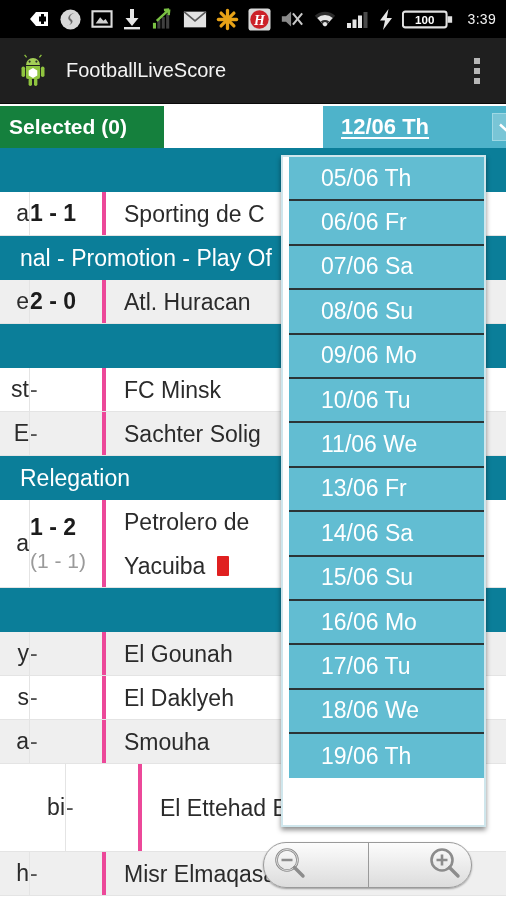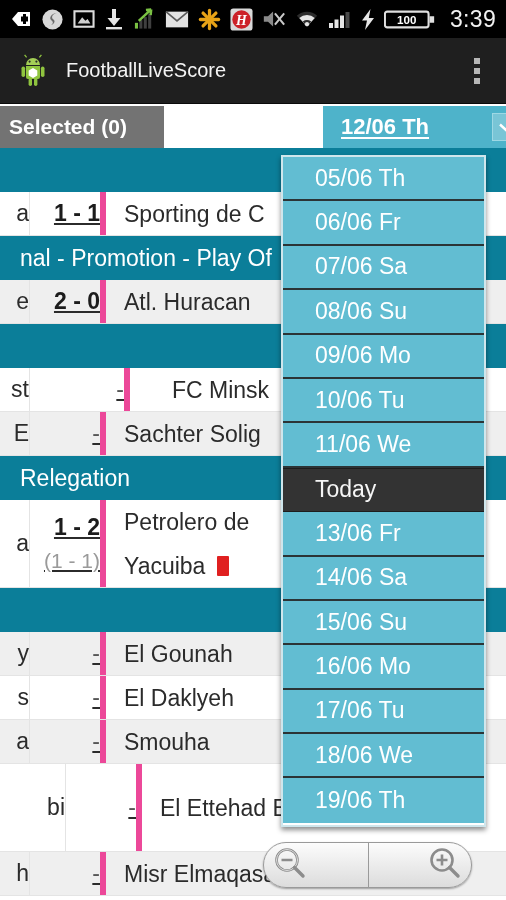--- a/index.html
+++ b/index.html
@@ -14,21 +14,21 @@
   
   .statusbar {
     position: absolute; top: 0; left: 0; width: 506px; height: 38px;
     background: #000000;
     display: flex; align-items: center; justify-content: flex-end;
     padding: 0 10px 0 12px; gap: 9px;
   }
   .sicon { display: flex; align-items: center; justify-content: center;
            height: 24px; flex: none; }
   .status-clock {
-    color: #f2f2f2; font-size: 23px; letter-spacing: .3px;
+    color: #f2f2f2; font-size: 14px; letter-spacing: .3px;
     margin-left: 5px; font-family: "Liberation Sans", sans-serif;
   }
 
   
   .actionbar {
     position: absolute; top: 38px; left: 0; width: 506px; height: 66px;
     background: #1f1f1f;
     border-bottom: 1px solid #0a0a0a;
     display: flex; align-items: center; padding: 0 14px 0 16px;
   }
@@ -45,21 +45,21 @@
   }
   .overflow-btn i { display:block; width:6px; height:6px; background:#b6b6b6; }
 
   
   .toolbar {
     position: absolute; top: 104px; left: 0; width: 506px; height: 44px;
     background: #ffffff;
   }
   .selected-chip {
     position: absolute; left: 0; top: 2px; width: 164px; height: 42px;
-    background: #737373; color: #ffffff;
+    background: #15803d; color: #ffffff;
     display: flex; align-items: center; padding-left: 9px;
     font-size: 21px; font-weight: bold;
   }
   .spinner-header {
     position: absolute; left: 281px; top: 2px; width: 205px; height: 42px;
     background: #4eb3ca; color: #ffffff;
     display: flex; align-items: center; padding: 0 8px 0 18px; margin-left: 42px;
   }
   .spinner-label {
     font-size: 22px; font-weight: bold; text-decoration: underline;
@@ -88,23 +88,22 @@
     white-space: nowrap; overflow: hidden;
   }
   .match-row.alt { background: #efefef; }
   .cell-home {
     width: 30px; flex: none; display: flex; align-items: center;
     justify-content: flex-end; font-size: 23px; overflow: hidden;
     border-right: 1px solid #e4e4e4;
   }
   .cell-score {
     width: 76px; flex: none; display: flex; flex-direction: column;
-    align-items: flex-end; justify-content: center;
-    border-right: 6px solid #ec4899;
-    text-decoration: underline;
+    align-items: flex-start; justify-content: center;
+    border-right: 4px solid #ec4899;
   }
   .score-main { font-size: 23px; font-weight: bold; color: #1c1c1c; }
   .score-main.plain { font-weight: normal; color: #555; }
   .score-agg { font-size: 21px; color: #9a9a9a; margin-top: 8px; }
   .cell-away {
     flex: 1 1 auto; display: flex; flex-direction: column;
     justify-content: center; padding-left: 18px; overflow: hidden;
   }
   .away-line { font-size: 23px; line-height: 44px; display: flex; align-items: center; }
   .card-red {
@@ -119,20 +118,21 @@
     background: #ffffff;
     border: 2px solid #cfe6ec;
     box-shadow: 0 3px 5px rgba(0,0,0,.45);
     overflow: hidden;
   }
   .dd-item {
     height: 44.4px; background: #62bdd2; color: #ffffff;
     display: flex; align-items: center; padding-left: 32px;
     font-size: 23px; border-bottom: 2px solid #2b3436;
     white-space: nowrap;
+    margin-left: 6px;
   }
   .dd-item.today {
     background: #333333; border-top: 1px solid #1d1d1d;
     border-bottom: 1px solid #1d1d1d; color: #f5f5f5;
   }
   .dd-item:last-child { border-bottom: none; }
 
   
   .zoom-controls {
     position: absolute; left: 263px; top: 842px;
@@ -315,21 +315,21 @@
         <div class="cell-score">
           <div class="score-main">2 - 0</div>
         </div>
         <div class="cell-away">
           <div class="away-line">Atl. Huracan</div>
         </div>
       </div>
       <div class="league-row">
         <span></span>
       </div>
-      <div class="match-row" style="height: 44px; gap: 24px;">
+      <div class="match-row" style="height: 44px;">
         <div class="cell-home">st</div>
         <div class="cell-score">
           <div class="score-main plain">-</div>
         </div>
         <div class="cell-away">
           <div class="away-line">FC Minsk</div>
         </div>
       </div>
       <div class="match-row alt" style="height: 44px;">
         <div class="cell-home">E</div>
@@ -418,23 +418,20 @@
         <span>08/06 Su</span>
       </div>
       <div class="dd-item">
         <span>09/06 Mo</span>
       </div>
       <div class="dd-item">
         <span>10/06 Tu</span>
       </div>
       <div class="dd-item">
         <span>11/06 We</span>
-      </div>
-      <div class="dd-item today">
-        <span>Today</span>
       </div>
       <div class="dd-item">
         <span>13/06 Fr</span>
       </div>
       <div class="dd-item">
         <span>14/06 Sa</span>
       </div>
       <div class="dd-item">
         <span>15/06 Su</span>
       </div>

